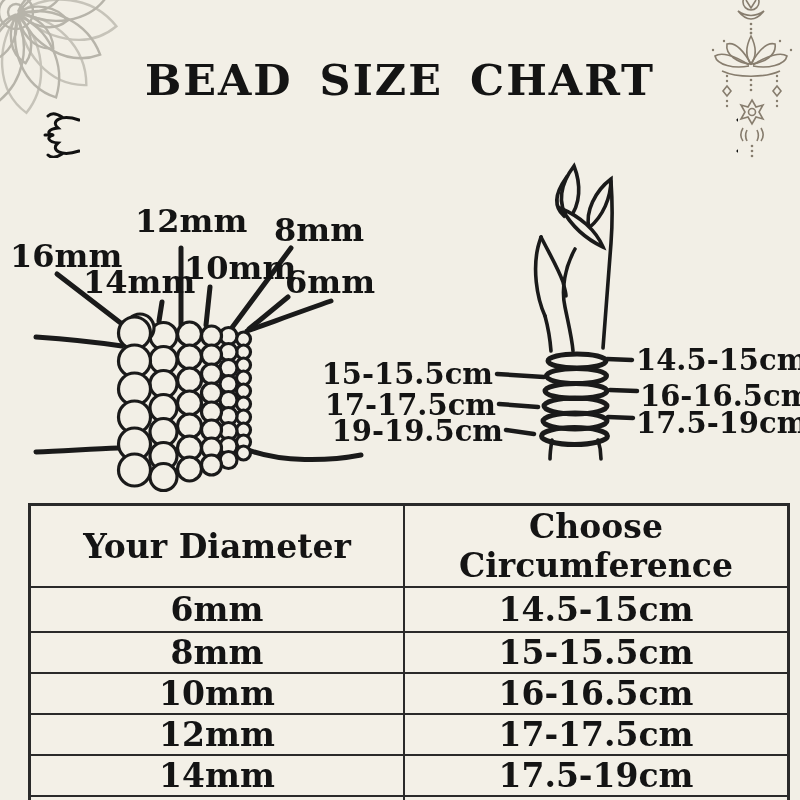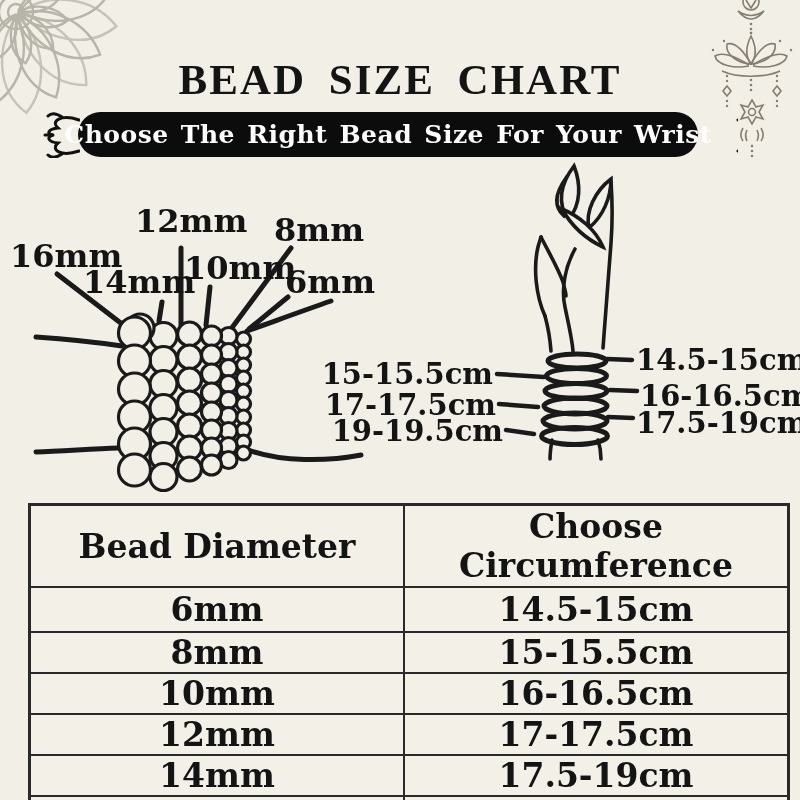--- a/index.html
+++ b/index.html
@@ -6,21 +6,21 @@
   .stage{
     position:relative;width:800px;height:800px;overflow:hidden;
     background:#f2efe6;
     font-family:"DejaVu Serif","Liberation Serif",serif;
     color:#151515;
   }
   .abs{position:absolute;}
   .page-title{
     position:absolute;top:55px;left:0;width:800px;
     text-align:center;font-size:43px;font-weight:bold;
-    letter-spacing:2px;word-spacing:10px;color:#141414;white-space:nowrap;font-family:Liberation Serif, serif;
+    letter-spacing:2px;word-spacing:10px;color:#141414;white-space:nowrap;
   }
   .banner-pill{
     position:absolute;left:78px;top:112px;width:620px;height:45px;
     background:#0c0c0c;border-radius:23px;
     display:flex;align-items:center;justify-content:center;
     color:#ffffff;font-size:25px;font-weight:bold;white-space:nowrap;
     letter-spacing:0.5px;word-spacing:3px;
   }
   .flourish{position:absolute;top:112px;width:40px;height:46px;}
   .flourish.left{left:40px;}
@@ -128,23 +128,20 @@
   <div class="page-title">BEAD SIZE CHART</div>
 
   <svg class="flourish left" viewBox="40 112 40 46">
     <g stroke="#111111" stroke-width="3" fill="none" stroke-linecap="round">
       <path d="M79,120 C61,114 50,121 58,128 C48,129 46,134 53,135 C46,137 48,142 58,143 C50,150 61,157 79,151"></path>
       <path d="M62,117 C56,113 51,113 48,116"></path>
       <path d="M62,154 C56,158 51,158 48,155"></path>
       <path d="M53,135 L45,135"></path>
     </g>
   </svg>
-  <div class="banner-pill">
-    <span>Choose The Right Bead Size For Your Wrist</span>
-  </div>
   <svg class="flourish right" viewBox="0 112 40 46">
     <g transform="translate(40,0) scale(-1,1) translate(-40,0)">
       <g stroke="#111111" stroke-width="3" fill="none" stroke-linecap="round" transform="translate(-39,0)">
         <path d="M79,120 C61,114 50,121 58,128 C48,129 46,134 53,135 C46,137 48,142 58,143 C50,150 61,157 79,151"></path>
         <path d="M62,117 C56,113 51,113 48,116"></path>
         <path d="M62,154 C56,158 51,158 48,155"></path>
         <path d="M53,135 L45,135"></path>
       </g>
     </g>
   </svg>
@@ -276,21 +273,21 @@
   <div class="wrist-label label-layer" style="right:304px;top:391px;">17-17.5cm</div>
   <div class="wrist-label label-layer" style="right:297px;top:417px;">19-19.5cm</div>
 
   <div class="wrist-label label-layer" style="left:636px;top:346px;">14.5-15cm</div>
   <div class="wrist-label label-layer" style="left:640px;top:382px;">16-16.5cm</div>
   <div class="wrist-label label-layer" style="left:636px;top:409px;">17.5-19cm</div>
 
   <table class="size-table">
     <thead>
       <tr>
-        <th class="col-bead">Bead Diameter</th>
+        <th class="col-bead">Your Diameter</th>
         <th class="col-wrist">Choose Circumference</th>
       </tr>
     </thead>
     <tbody>
       <tr style="height:45px;">
         <td>6mm</td>
         <td>14.5-15cm</td>
       </tr>
       <tr style="height:41px;">
         <td>8mm</td>

